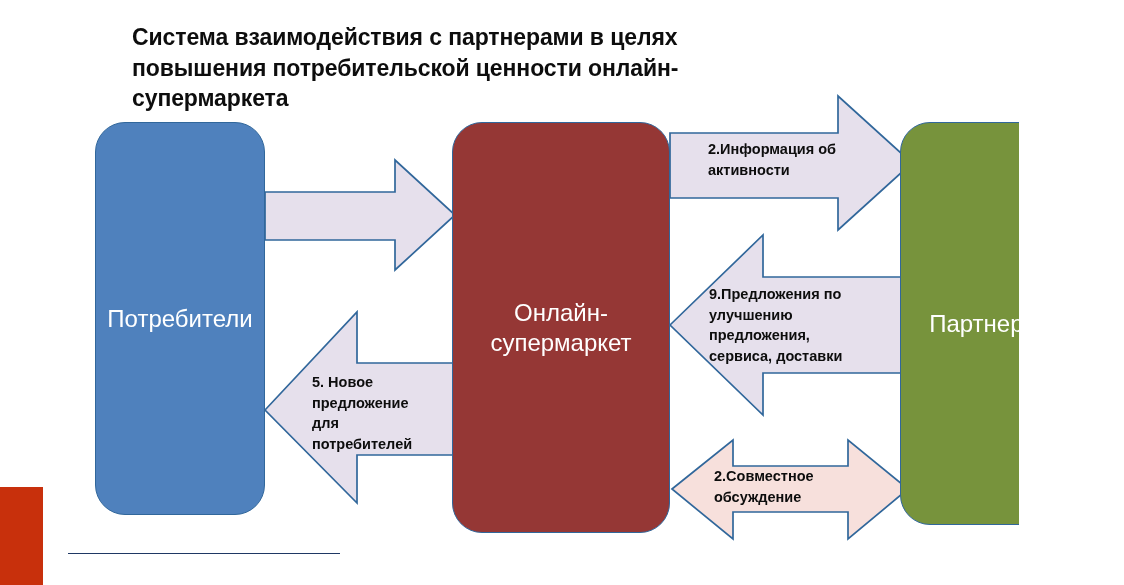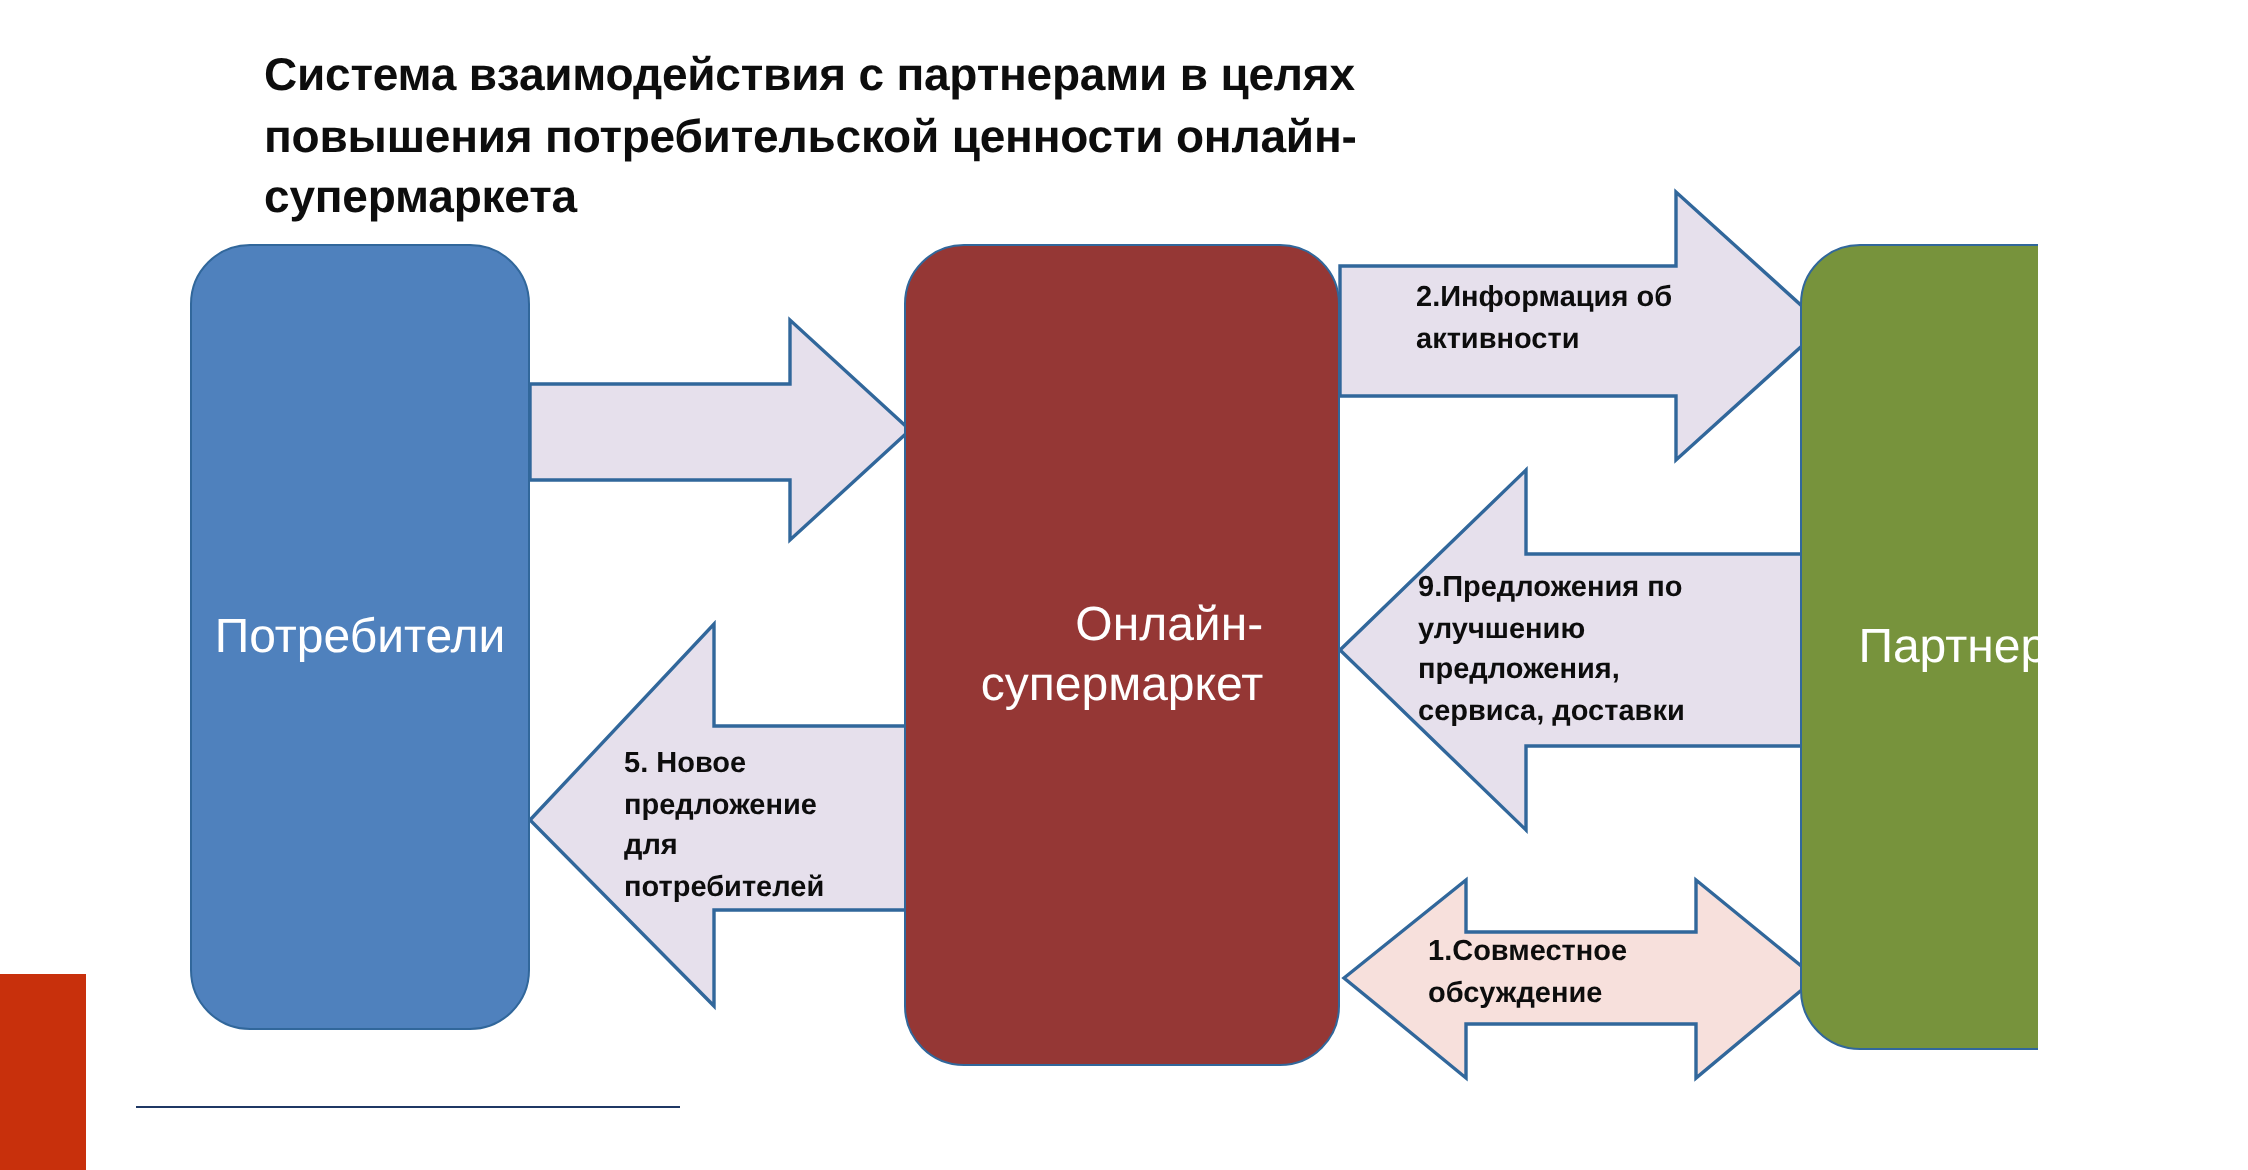--- a/index.html
+++ b/index.html
@@ -77,21 +77,21 @@
     position: absolute;
     border-radius: 30px;
     border: 1.6px solid #31679B;
     box-sizing: border-box;
     display: flex;
     align-items: center;
     justify-content: center;
     color: #ffffff;
     font-size: 24px;
     line-height: 1.22;
-    text-align: right;
+    text-align: center;
     padding: 0 10px;
   }
   #node-consumers {
     left: 95px;
     top: 122px;
     width: 170px;
     height: 393px;
     background: #4F81BD;
   }
   #node-supermarket {
@@ -175,16 +175,16 @@
     <span>Партнеры</span>
   </div>
 
   <div class="node" id="node-supermarket">
     <span style="white-space:pre-line;">Онлайн-
 супермаркет</span>
   </div>
 
   <div class="arrow-label" id="label-2">2.Информация об активности</div>
   <div class="arrow-label" id="label-3">9.Предложения по улучшению предложения, сервиса, доставки</div>
-  <div class="arrow-label" id="label-4">1.Совместное обсуждение</div>
+  <div class="arrow-label" id="label-4">2.Совместное обсуждение</div>
   <div class="arrow-label" id="label-5">5. Новое предложение для потребителей</div>
 
 </div>
 
 </body></html>

